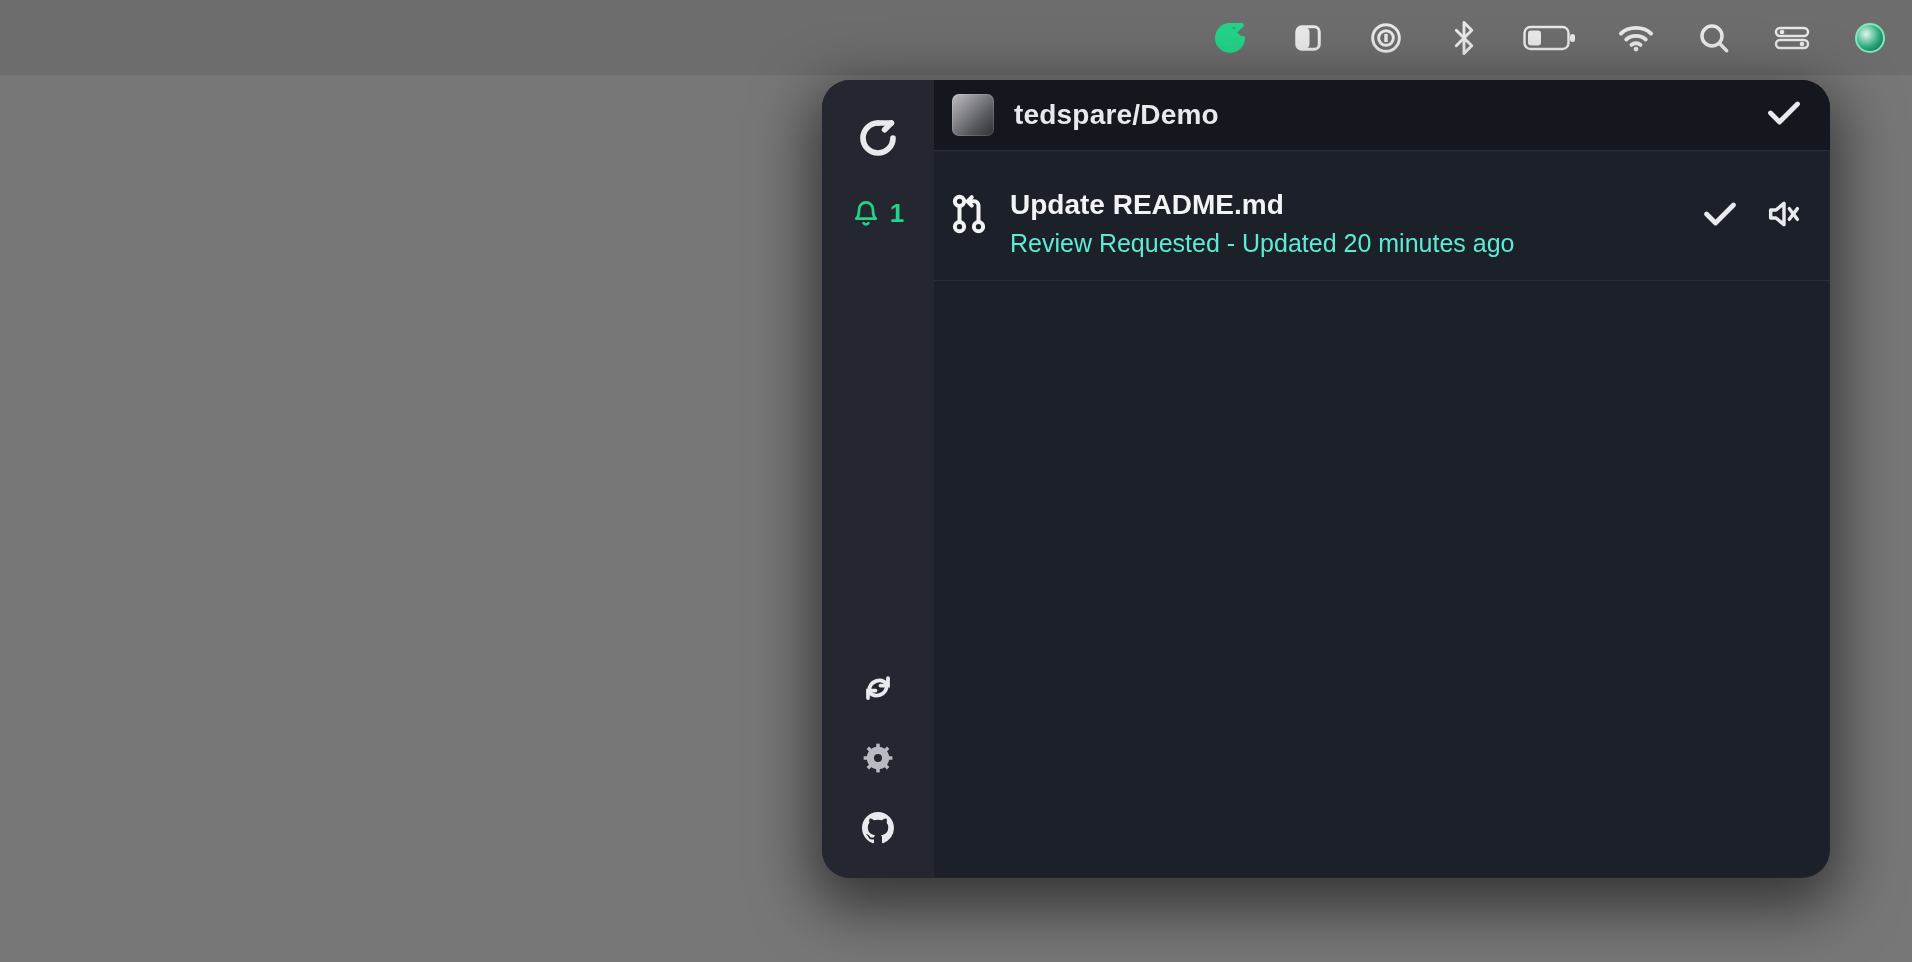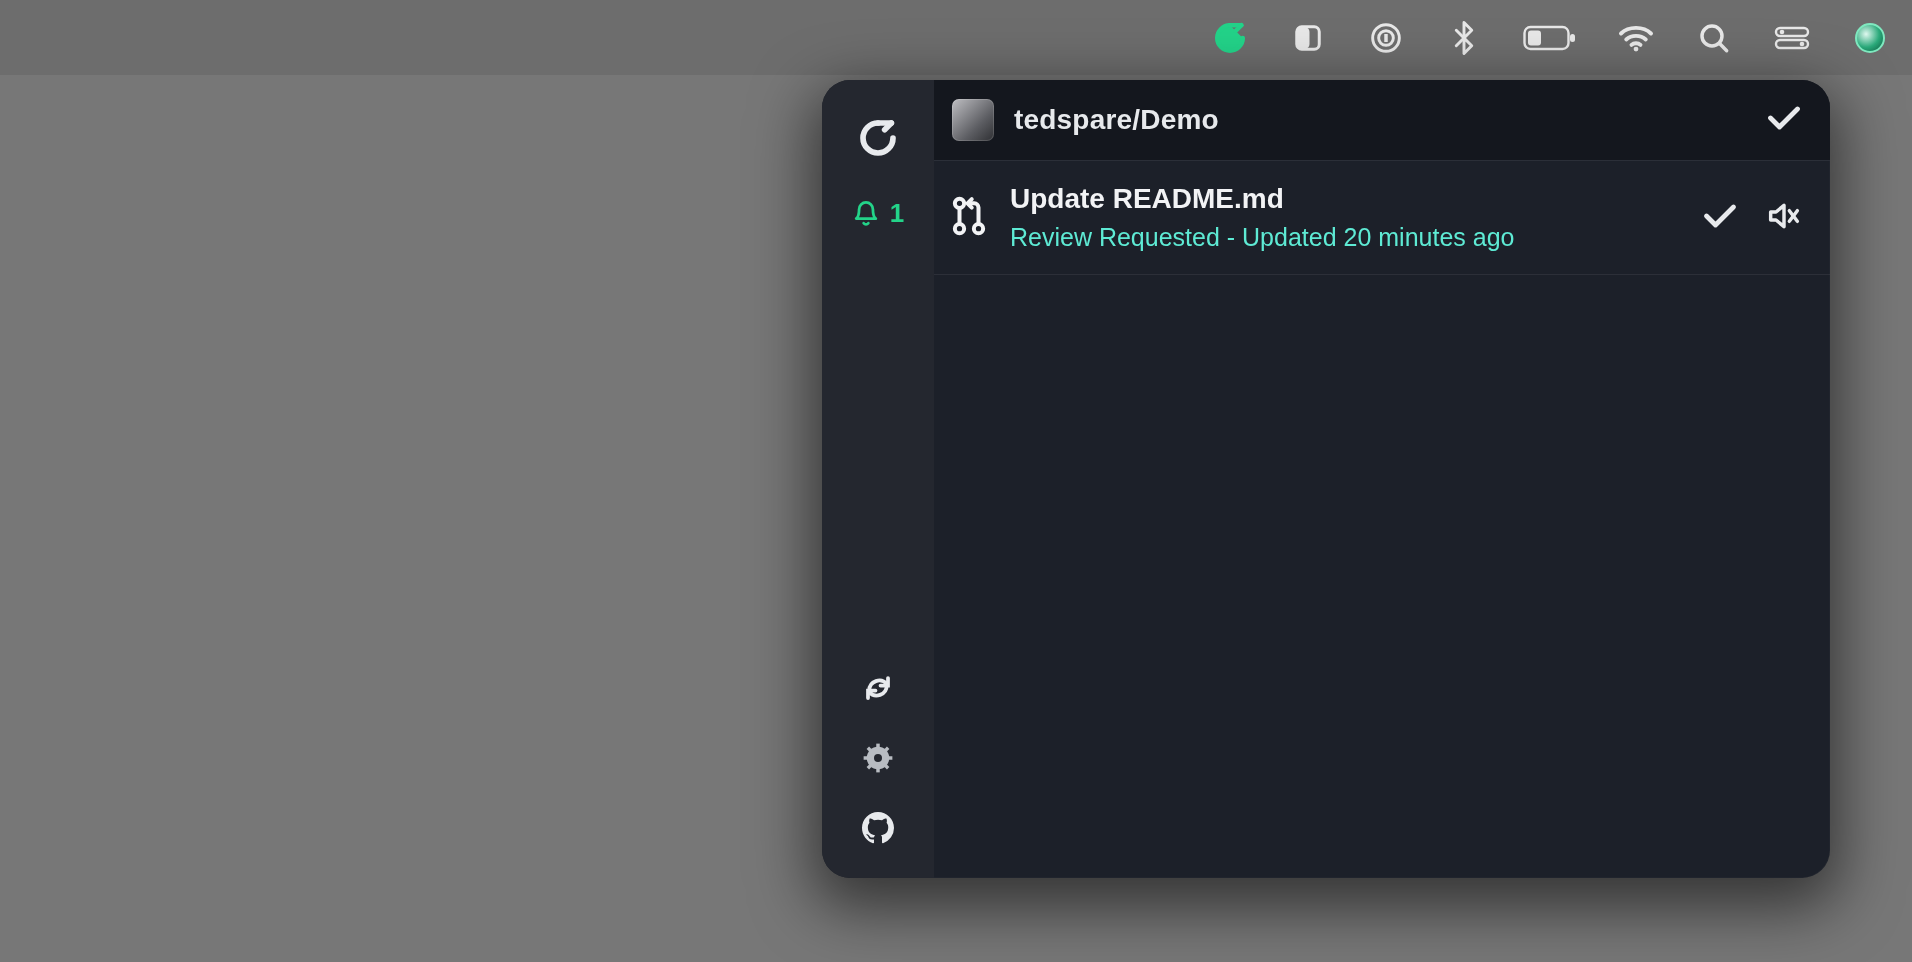--- a/index.html
+++ b/index.html
@@ -79,21 +79,21 @@
     display:flex;align-items:center;justify-content:center;
     color:#d7dadf;
     cursor:pointer;
   }
   .rail .rail-btn:last-child{margin-bottom:6px;}
 
   
   .content { flex: 1; display: flex; flex-direction: column; }
 
   .repo-header {
-    height: 81px;
+    height: 71px;
     background: #14171e;
     display: flex; align-items: center;
     padding: 0 28px 0 18px;
     gap: 20px;
     border-bottom: 1px solid #2b2f38;
   }
   .repo-header .repo-avatar {
     width: 42px; height: 42px; border-radius: 7px;
     background: linear-gradient(135deg,#bfbfc3 0%, #5a5b60 65%, #2e2f33 100%);
     box-shadow: inset 0 0 0 1px rgba(255,255,255,.15);
@@ -104,21 +104,21 @@
   }
   .repo-header .check { color: #e7e9ec; cursor:pointer;}
 
   .notif-item {
     display: flex; align-items: center;
     padding: 22px 30px 22px 18px;
     gap: 24px;
     border-bottom: 1px solid rgba(255,255,255,.07);
   }
   .notif-item .pr-icon { color: #f2f3f5; flex-shrink:0; }
-  .notif-item .texts { flex: 1; min-width: 0; }
+  .notif-item .texts { flex: 1; min-width: 0; margin-top: 16px; }
   .notif-item .title { font-size: 28px; font-weight: 600; color:#f2f3f5; margin-bottom: 8px;}
   .notif-item .subtitle { font-size: 25px; color: #5eead4; }
   .notif-item .actions { display: flex; align-items: center; gap: 30px; }
   .notif-item .actions .act { color:#e7e9ec; cursor:pointer;}
 
   svg { overflow: visible; }
 </style>
 </head>
 <body>
 

